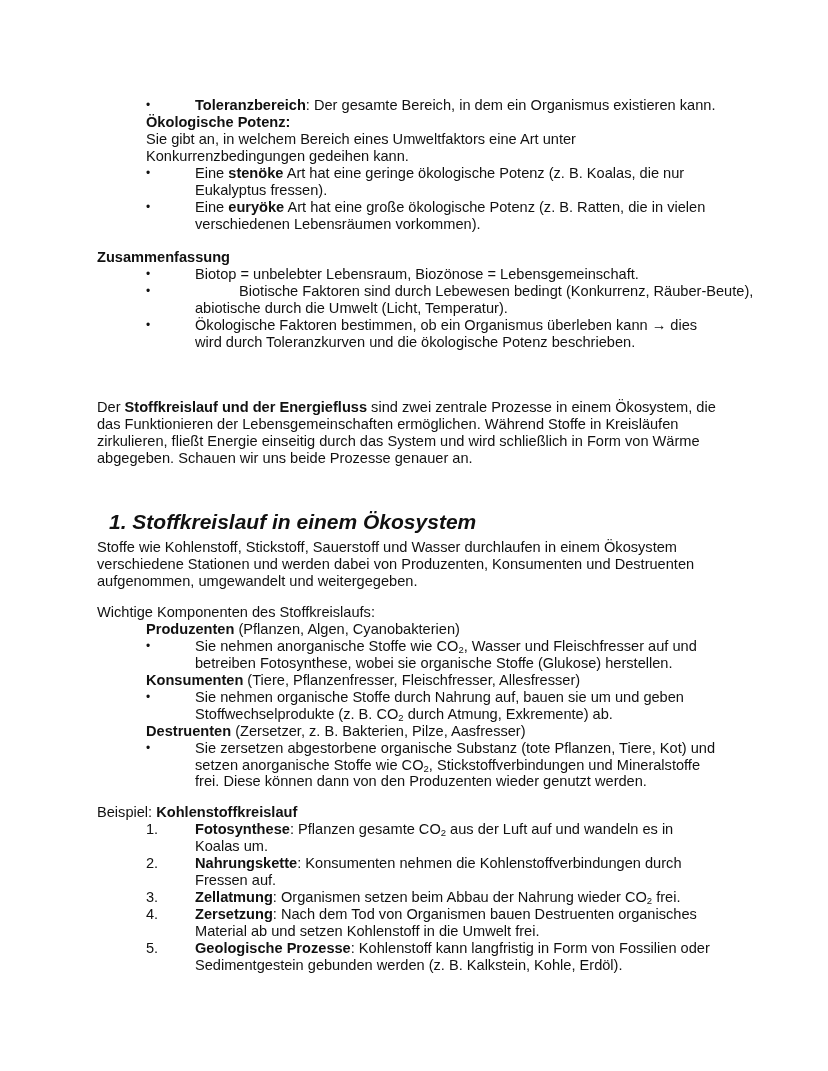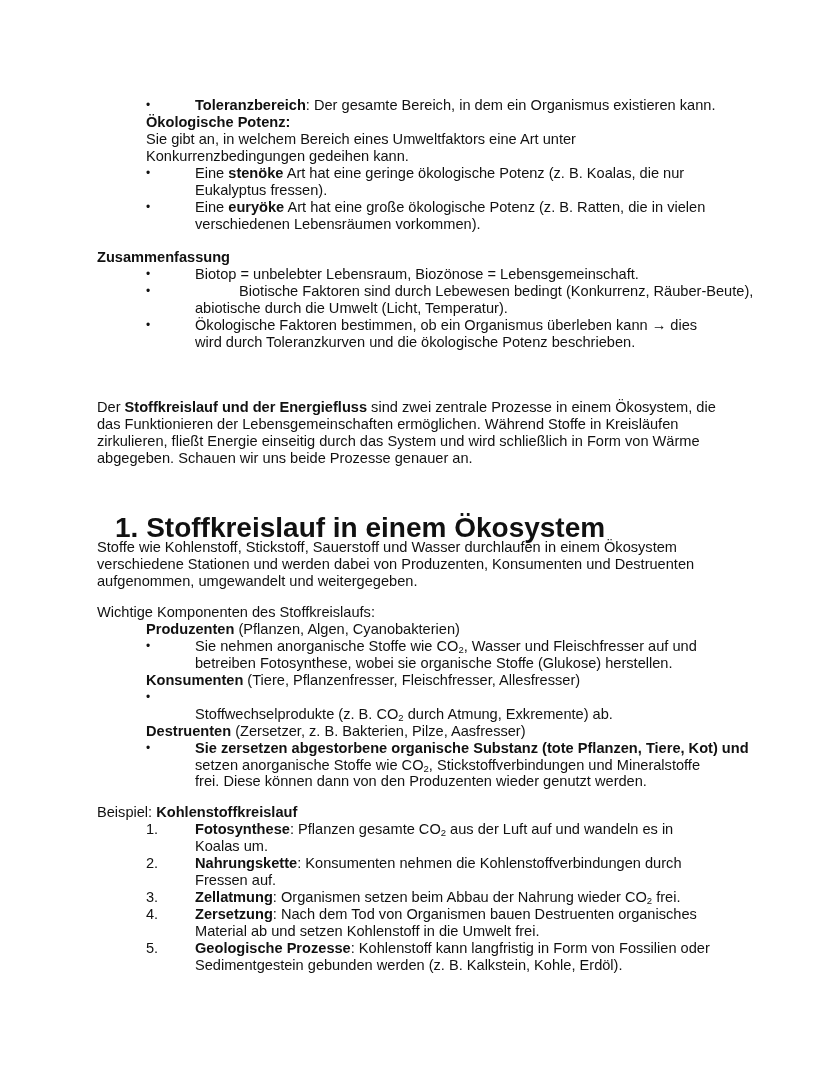--- a/index.html
+++ b/index.html
@@ -49,25 +49,26 @@
   }
   .num-mark {
     position: absolute;
     left: 0;
     top: 0;
     width: 30px;
   }
   b, .b { font-weight: bold; }
   h2 {
     position: absolute;
-    margin: 18px;
-    font-size: 28px;
+    margin: 12px;
+    font-size: 21px;
     line-height: 24px;
     font-weight: bold;
     white-space: nowrap;
+    font-style: italic;
   }
   sub { font-size: 9.5px; vertical-align: -2px; line-height: 0; }
 </style>
 </head>
 <body>
 
 <div class="page">
 
   <div class="bullet-row" style="top:97px;">
     <span class="bullet-mark">•</span>
@@ -142,32 +143,32 @@
       <span style="white-space:nowrap;">betreiben Fotosynthese, wobei sie organische Stoffe (Glukose) herstellen.</span>
     </span>
   </div>
 
   <div class="line" style="left:146px; top:672px;">
     <b>Konsumenten</b><span> (Tiere, Pflanzenfresser, Fleischfresser, Allesfresser)</span>
   </div>
   <div class="bullet-row" style="top:689px;">
     <span class="bullet-mark">•</span>
     <span class="bullet-text">
-      <br>
+      <span style="white-space:nowrap;">Sie nehmen organische Stoffe durch Nahrung auf, bauen sie um und geben</span><br>
       <span style="white-space:nowrap;"><span>Stoffwechselprodukte (z. B. CO</span><sub>2</sub><span> durch Atmung, Exkremente) ab.</span></span>
     </span>
   </div>
 
   <div class="line" style="left:146px; top:723px;">
     <b>Destruenten</b><span> (Zersetzer, z. B. Bakterien, Pilze, Aasfresser)</span>
   </div>
   <div class="bullet-row" style="top:740px;">
     <span class="bullet-mark">•</span>
     <span class="bullet-text">
-      <span style="white-space:nowrap;font-weight:bold;">Sie zersetzen abgestorbene organische Substanz (tote Pflanzen, Tiere, Kot) und</span><br>
+      <span style="white-space:nowrap;">Sie zersetzen abgestorbene organische Substanz (tote Pflanzen, Tiere, Kot) und</span><br>
       <span style="white-space:nowrap;"><span>setzen anorganische Stoffe wie CO</span><sub>2</sub><span>, Stickstoffverbindungen und Mineralstoffe</span></span><br>
       <span style="white-space:nowrap;">frei. Diese können dann von den Produzenten wieder genutzt werden.</span>
     </span>
   </div>
 
   <div class="line" style="left:97px; top:804px;">
     <span>Beispiel: </span><b>Kohlenstoffkreislauf</b>
   </div>
 
   <div class="bullet-row" style="top:821px;">

